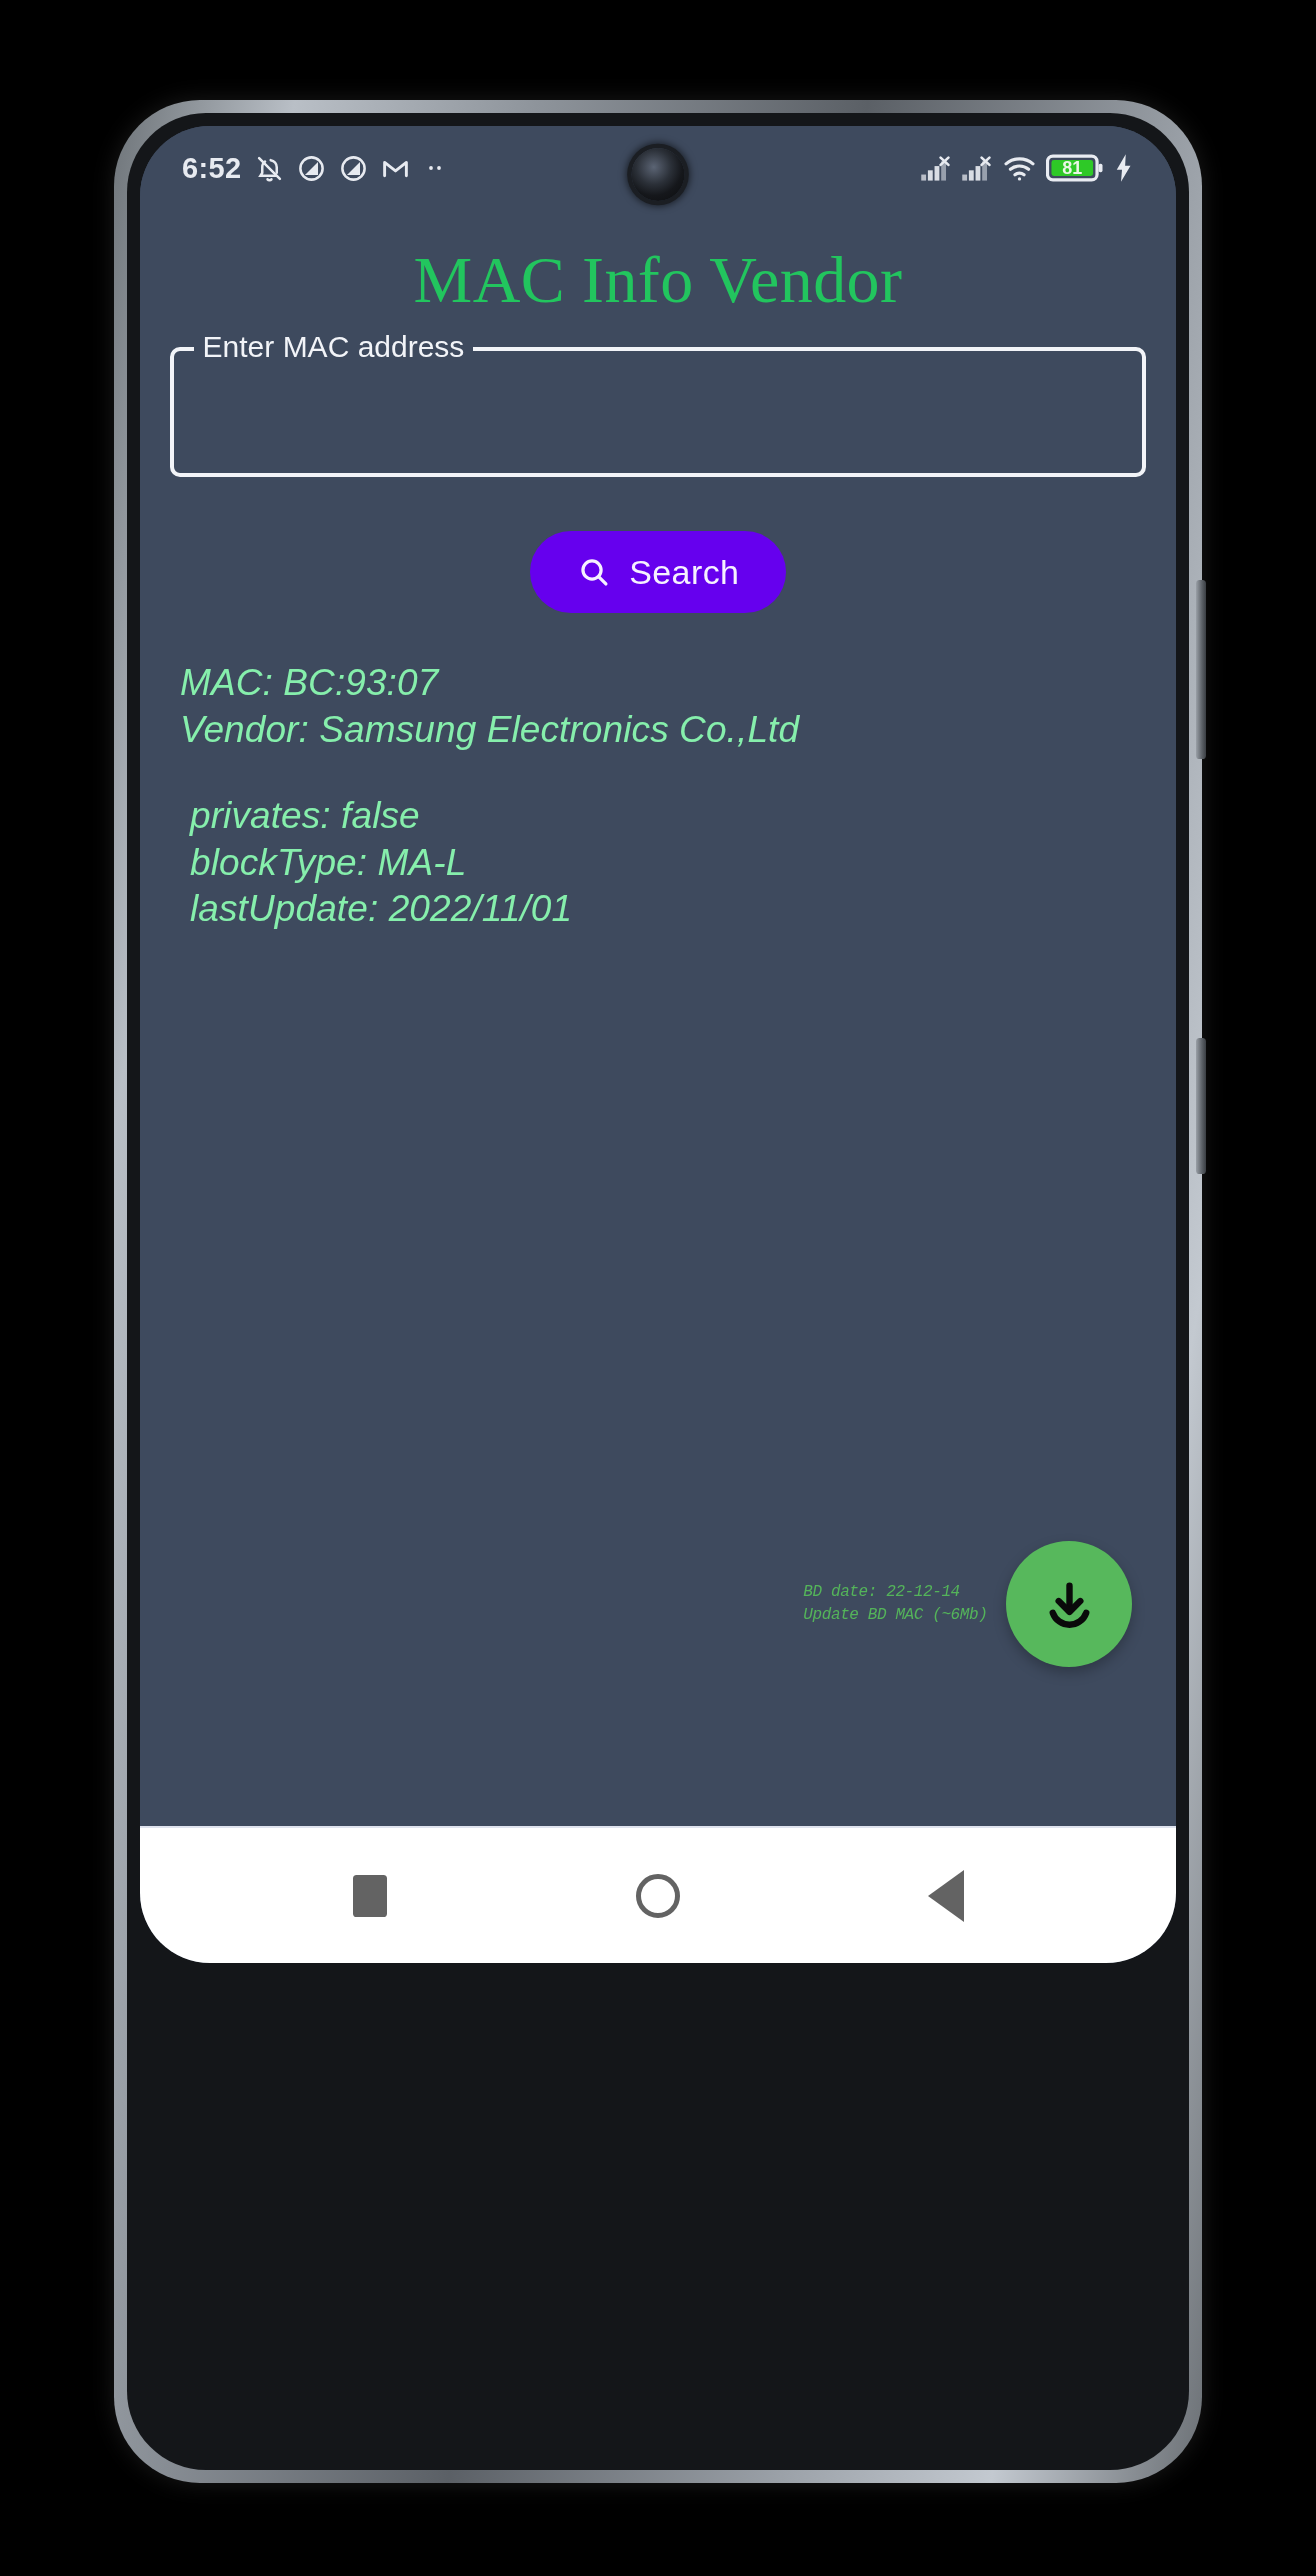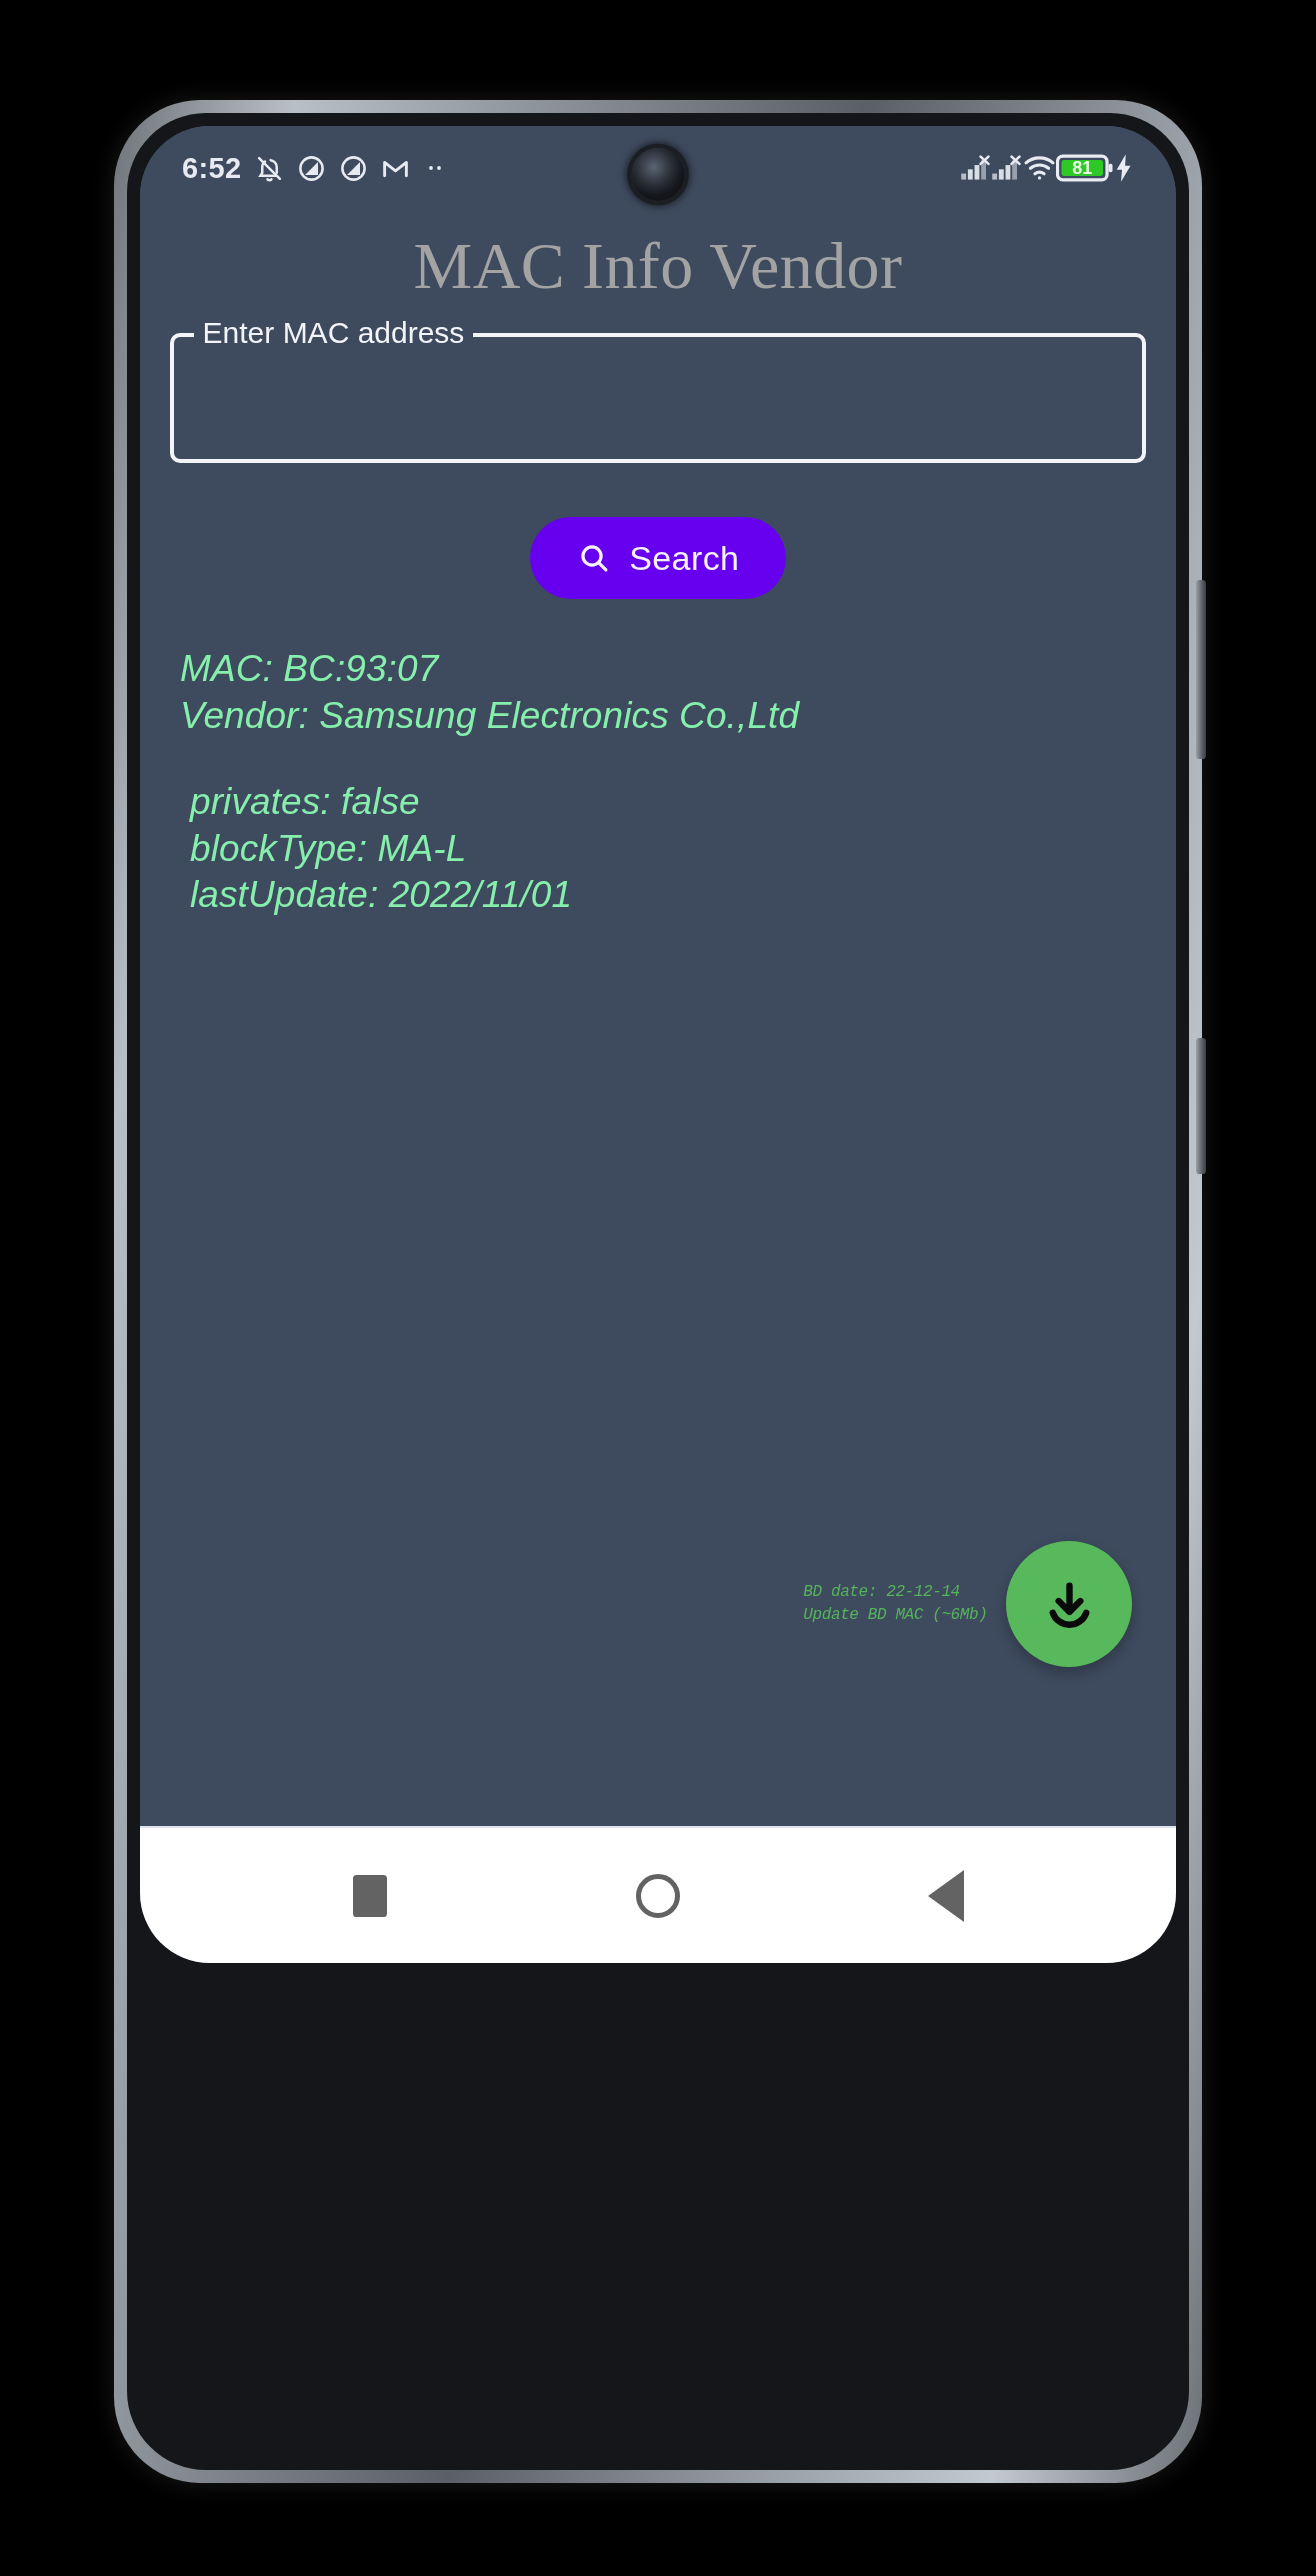--- a/index.html
+++ b/index.html
@@ -49,33 +49,33 @@
     z-index:30;
   }
 
   
   .status-bar {
     position:absolute; top:0; left:0; right:0; height:84px;
     display:flex; align-items:center; justify-content:space-between;
     padding:0 42px; color:#e7eaf0; z-index:20;
   }
   .status-left { display:flex; align-items:center; gap:13px; }
-  .status-right { display:flex; align-items:flex-start; }
+  .status-right { display:flex; align-items:flex-end; gap:10px; }
   .clock { font-size:29px; font-weight:bold; letter-spacing:0.4px; }
   .sicon { display:flex; align-items:center; justify-content:center; }
 
   
   .app-body {
     position:absolute; top:0; left:0; right:0; bottom:137px;
     background:#3e4a5e; padding-top:84px;
   }
   .app-title {
     font-family:"Liberation Serif", serif;
-    color:#a3a3a3; font-size:66px; text-align:center;
-    line-height:1.0; margin-top:23px; letter-spacing:0.4px;
+    color:#22c55e; font-size:66px; text-align:center;
+    line-height:1.0; margin-top:37px; letter-spacing:0.4px;
   }
 
   
   .textfield {
     position:relative; margin:34px 30px 0 30px; height:130px;
   }
   .tf-box {
     position:absolute; inset:0; border:4.3px solid #f2f4f8; border-radius:10px;
   }
   .tf-notch {

